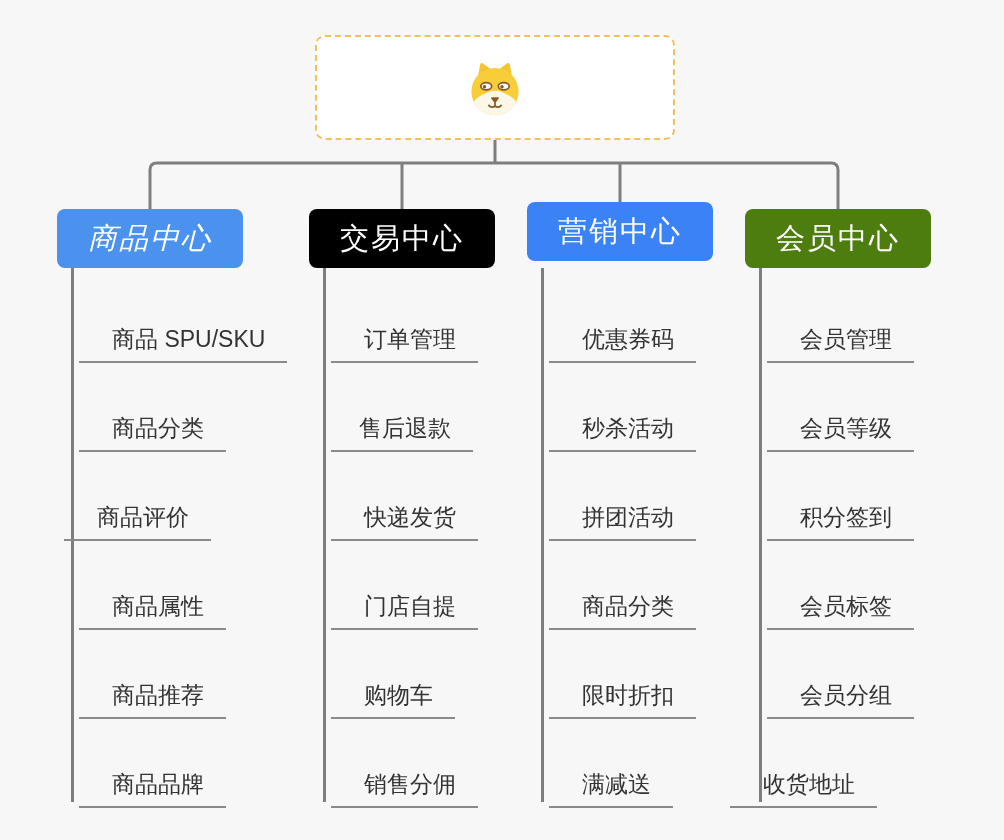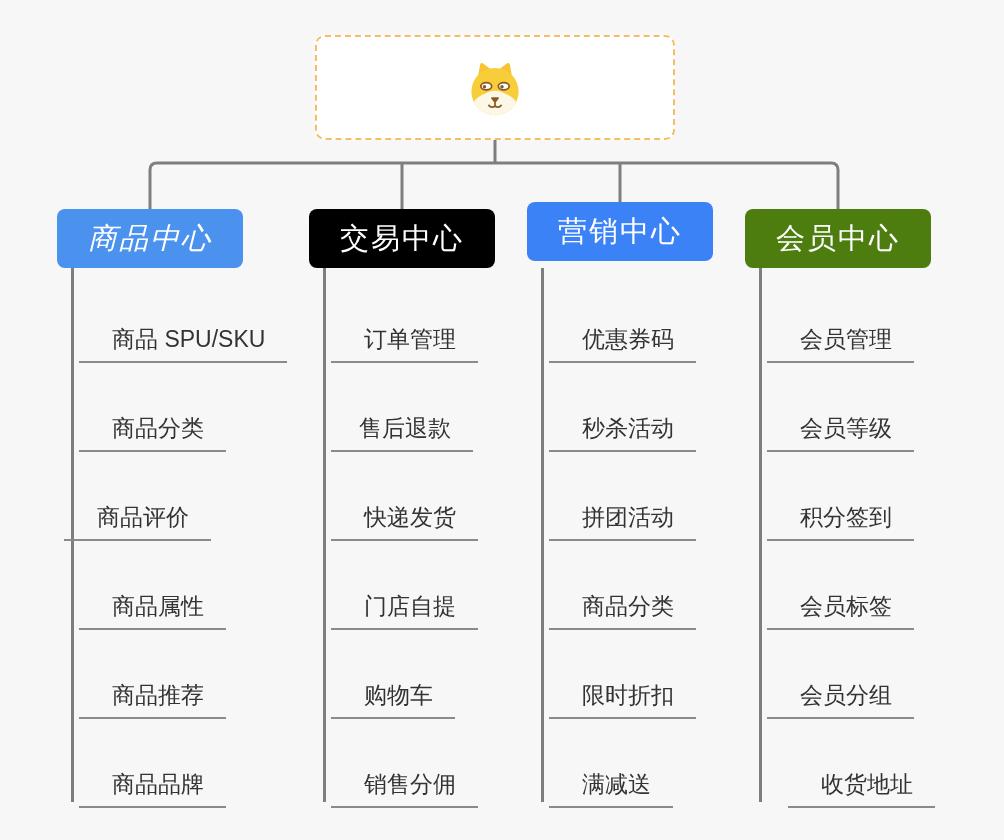--- a/index.html
+++ b/index.html
@@ -192,17 +192,17 @@
       </div>
       <div class="leaf" style="left: 759px; top: 491px;">
         <span class="leaf-label">积分签到</span>
       </div>
       <div class="leaf" style="left: 759px; top: 580px;">
         <span class="leaf-label">会员标签</span>
       </div>
       <div class="leaf" style="left: 759px; top: 669px;">
         <span class="leaf-label">会员分组</span>
       </div>
-      <div class="leaf" style="left: 780px; top: 758px;">
+      <div class="leaf" style="left: 722px; top: 758px;">
         <span class="leaf-label">收货地址</span>
       </div>
     </div>
 </div>
 
 </body></html>

